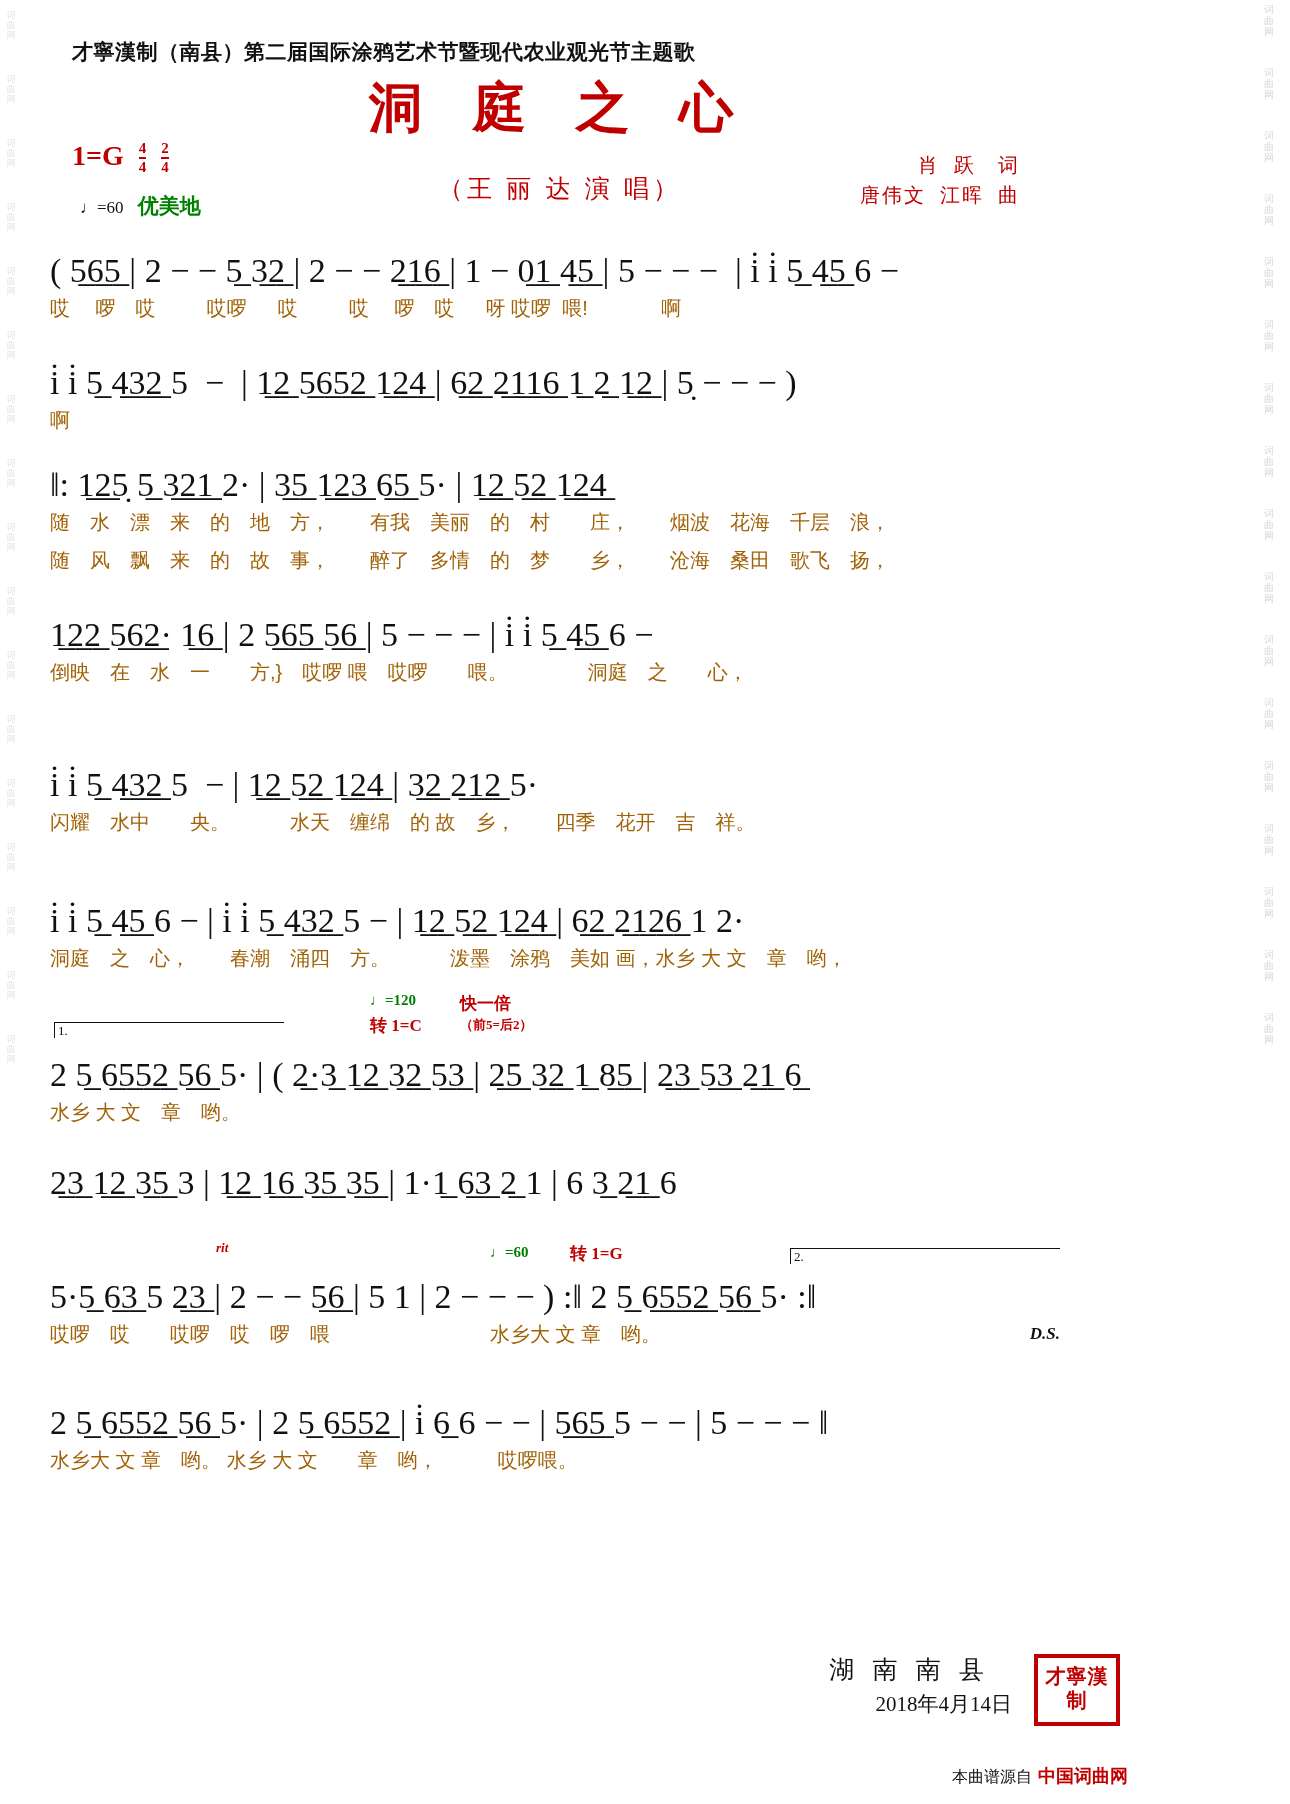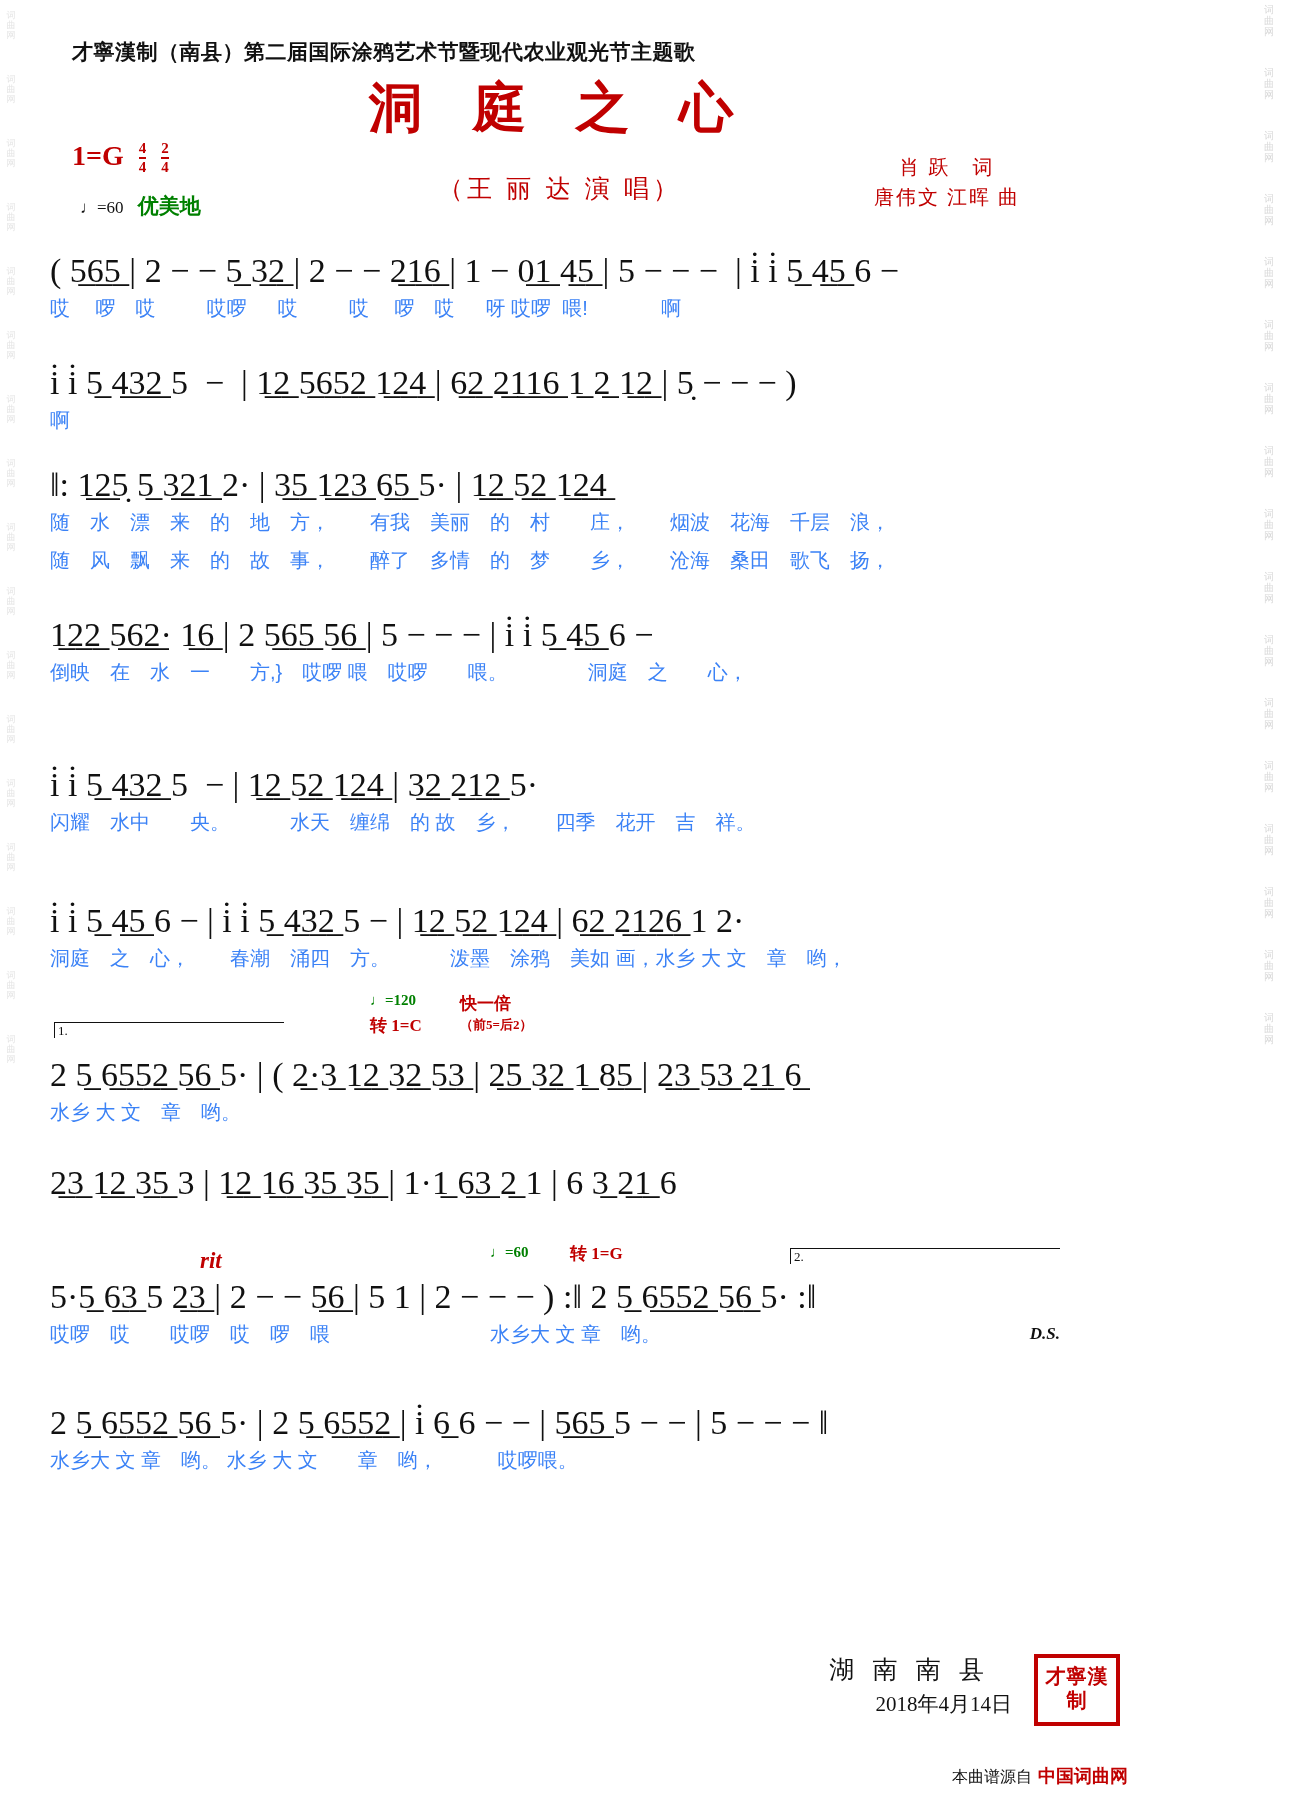--- a/index.html
+++ b/index.html
@@ -48,37 +48,37 @@
     position:absolute;left:72px;top:140px;font-size:28px;color:#c00000;font-weight:bold;
     font-family:"Liberation Serif",serif;
   }
   .key-sig .frac{display:inline-block;vertical-align:middle;font-size:15px;line-height:1.05;text-align:center;margin-left:8px;}
   .tempo{
     position:absolute;left:80px;top:192px;font-size:17px;color:#111;
   }
   .tempo .mark{color:#111;}
   .tempo .expr{color:#008000;font-weight:bold;font-size:21px;margin-left:10px;}
   .credits{
-    position:absolute;right:160px;top:152px;text-align:center;font-size:20px;color:#c00000;line-height:30px;
+    position:absolute;right:160px;top:152px;text-align:right;font-size:20px;color:#c00000;line-height:30px;font-family:Liberation Mono, monospace;
   }
   .credits span{letter-spacing:2px;}
 
   
   .sys{position:absolute;left:50px;width:1020px;}
   .notes{
     position:relative;
     font-family:"Liberation Serif",serif;
     font-size:34px;color:#111;
     white-space:pre;
     letter-spacing:0px;
     height:46px;
     line-height:46px;
   }
   .lyr{
-    position:relative;font-size:20px;color:#3b82f6;white-space:pre;height:28px;line-height:28px;
+    position:relative;font-size:20px;color:#a16207;white-space:pre;height:28px;line-height:28px;
     font-family:"Liberation Sans",sans-serif;
   }
   .lyr2{margin-top:10px;}
   .ann{position:absolute;font-size:15px;}
   .ann.green{color:#008000;font-weight:bold;}
   .ann.red{color:#c00000;font-weight:bold;}
 
   .footer-place{
     position:absolute;right:190px;bottom:118px;text-align:center;font-size:25px;color:#111;letter-spacing:6px;
   }
@@ -191,21 +191,21 @@
     <div class="lyr">水乡 大 文　章　哟。</div>
   </div>
 
   <div class="sys" style="top:1160px;">
     <div class="notes">2̲3̲ 1̲2̲ 3̲5̲ 3 | 1̲2̲ 1̲6̲ 3̲5̲ 3̲5̲ | 1·1̲ 6̲3̲ 2̲ 1 | 6 3̲ 2̲1̲ 6</div>
     <div class="lyr"></div>
   </div>
 
   <div class="sys" style="top:1240px;">
     <div style="position:relative;height:34px;">
-      <span class="ann red" style="left:150px;top:0px;font-size:23px;font-style:italic;margin-top:8px;">rit</span>
+      <span class="ann red" style="left:166px;top:0px;font-size:13px;font-style:italic;">rit</span>
       <span class="ann green" style="left:440px;top:4px;">♩=60</span>
       <span class="ann red" style="left:520px;top:2px;font-size:17px;">转 1=G</span>
       <span class="ann" style="left:740px;top:8px;font-size:13px;color:#111;border-left:1px solid #111;border-top:1px solid #111;padding:0 2px 0 3px;width:270px;box-sizing:border-box;height:16px;">2.</span>
     </div>
     <div class="notes">5·5̲ 6̲3̲ 5 2̲3̲ | 2 − − 5̲6̲ | 5 1 | 2 − − − ) :‖ 2 5̲ 6̲5̲5̲2̲ 5̲6̲ 5· :‖</div>
     <div class="lyr">哎啰　哎　　哎啰　哎　啰　喂　　　　　　　　水乡大 文 章　哟。</div>
     <div style="position:relative;height:18px;">
       <span class="ann" style="right:10px;top:-24px;font-size:17px;font-weight:bold;font-style:italic;color:#111;">D.S.</span>
     </div>
   </div>

